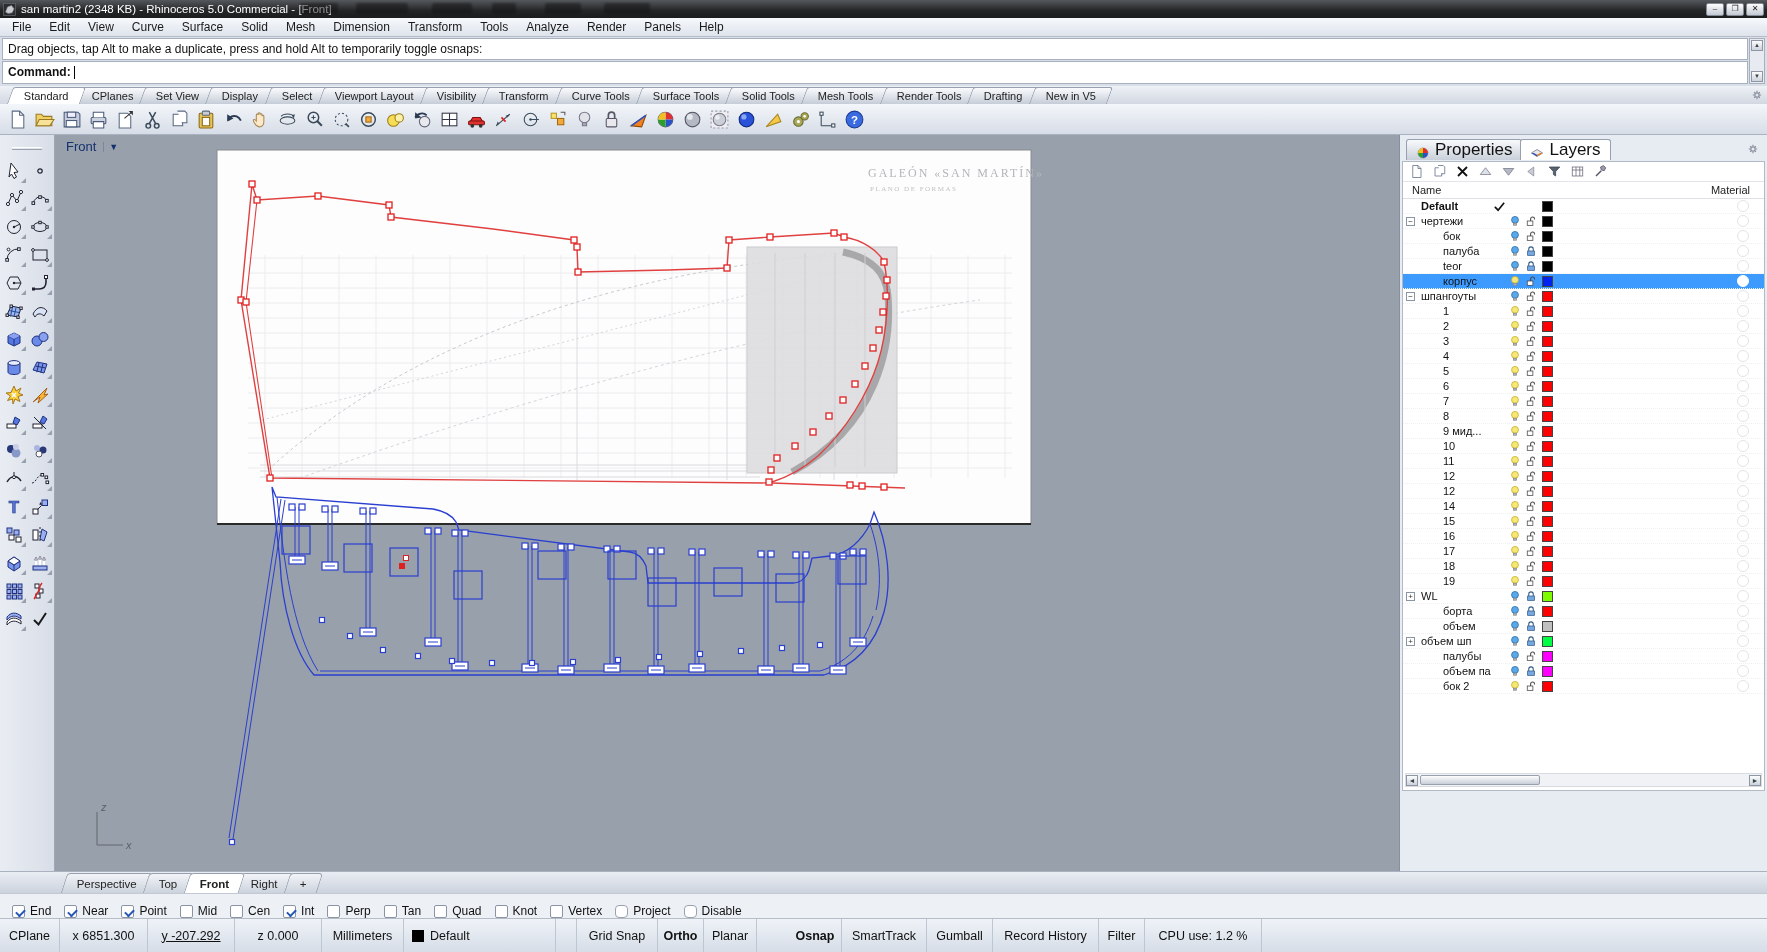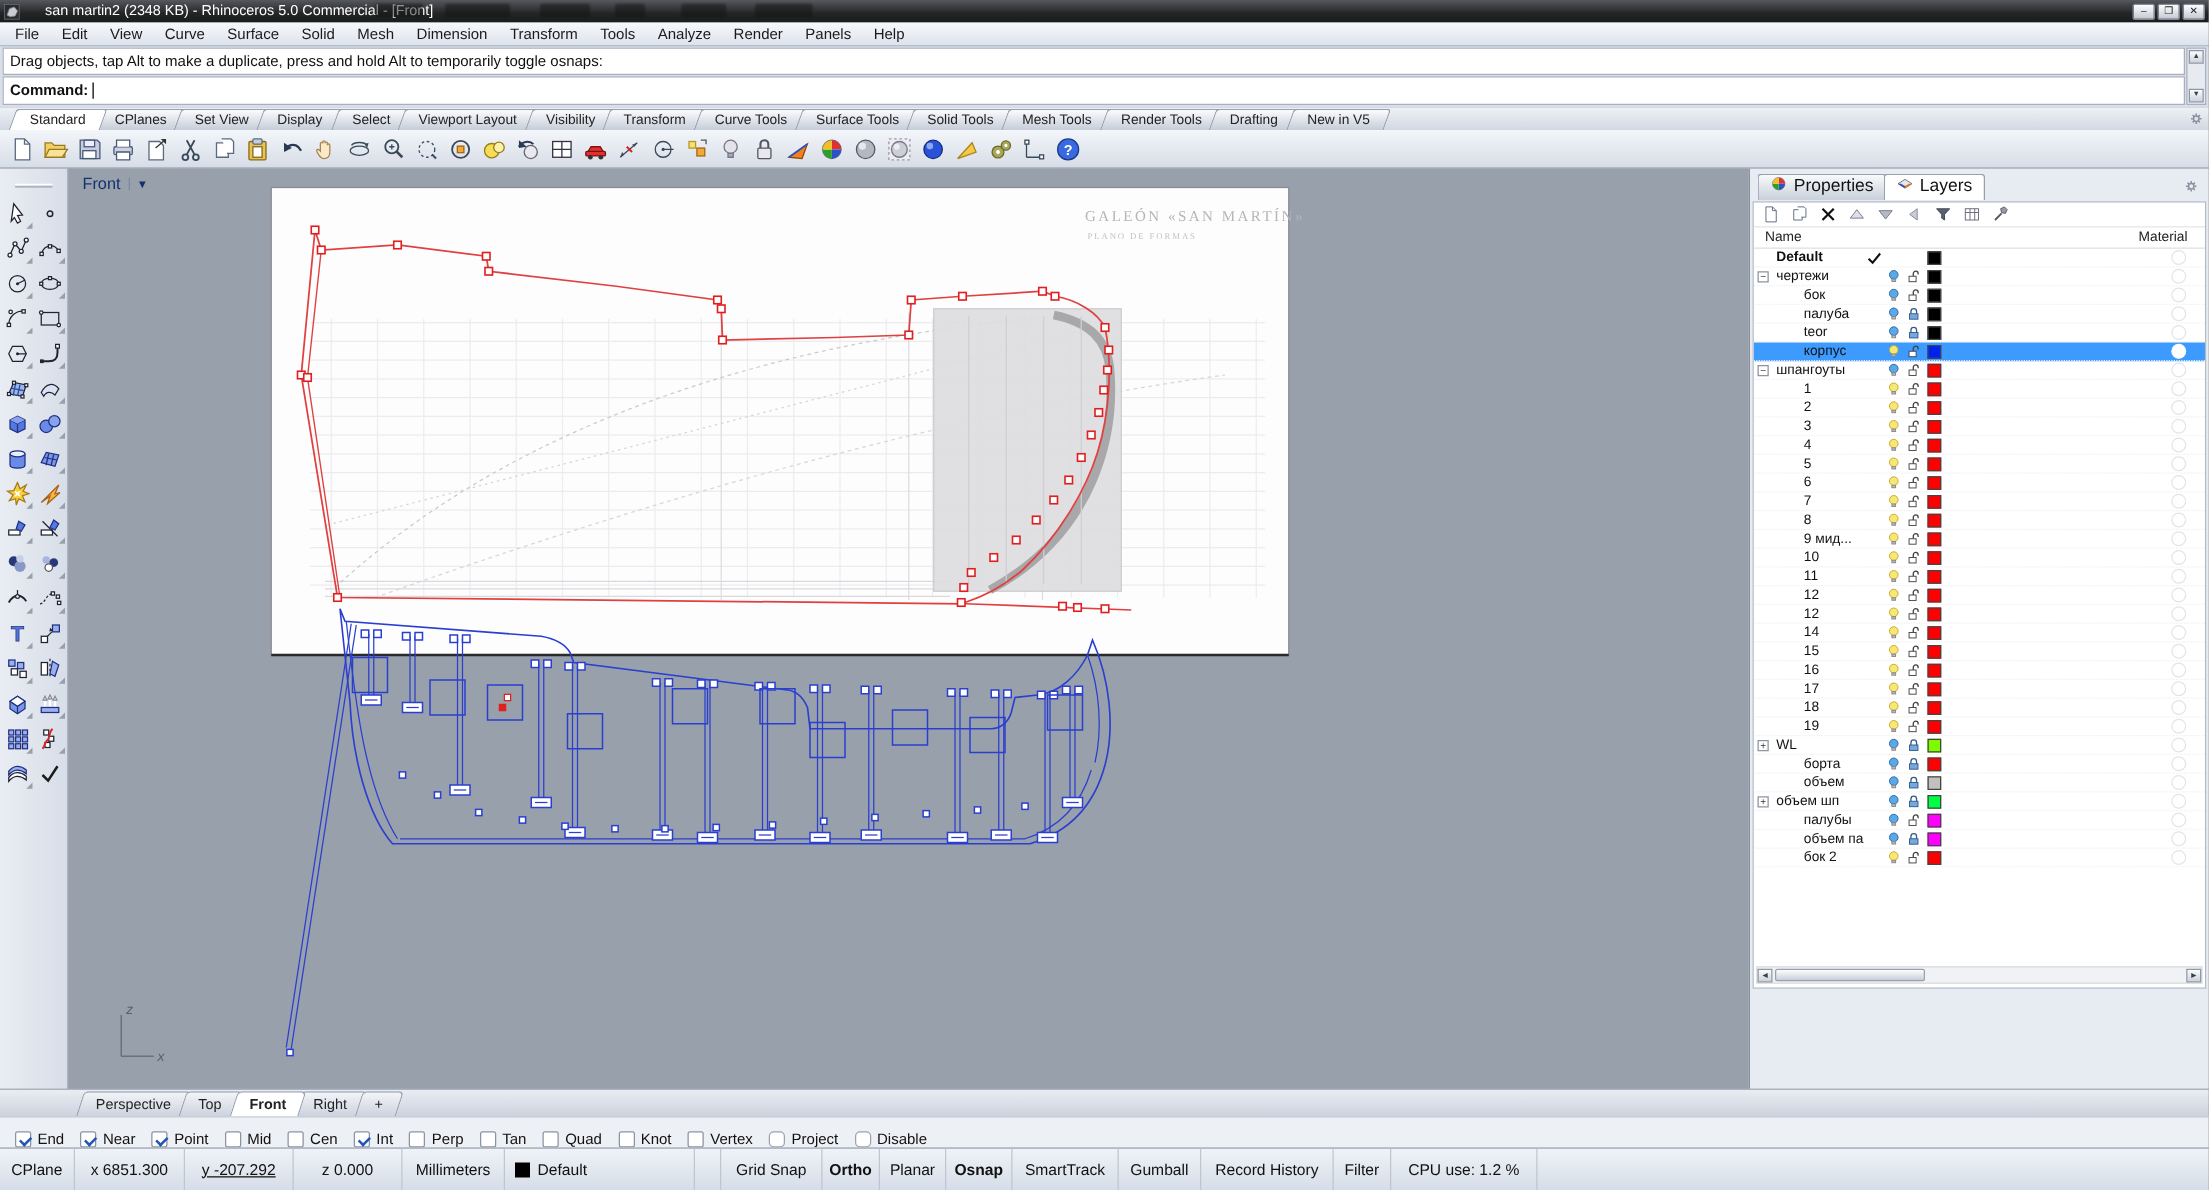--- a/index.html
+++ b/index.html
@@ -1,21 +1,21 @@
 <!DOCTYPE html>
 <html><head>
 <meta charset="utf-8">
 <style>
 *{box-sizing:border-box;margin:0;padding:0}
 html,body{width:1767px;height:952px;overflow:hidden}
 body{font-family:"Liberation Sans",sans-serif;font-size:12px;color:#111;background:#9aa3ad}
 #app{position:relative;width:1767px;height:952px;overflow:hidden}
 .abs{position:absolute}
 
-.titlebar{left:0;top:0;width:100%;height:18px;background:linear-gradient(#55585c,#232426 60%,#1b1c1e);color:#fff;display:flex;align-items:center;gap:20px;padding:0 3px}
+.titlebar{left:0;top:0;width:100%;height:18px;background:linear-gradient(#55585c,#232426 60%,#1b1c1e);color:#fff;display:flex;align-items:center;gap:5px;padding:0 3px}
 .titlebar .title{font-size:11.5px;white-space:nowrap}
 .smudge{position:absolute;top:3px;height:11px;background:#141414;opacity:.5;border-radius:2px;filter:blur(1px)}
 .winbtns{margin-left:auto;display:flex;gap:2px}
 .wbtn{width:18px;height:13px;background:linear-gradient(#fdfdfd,#c3c9d3);border:1px solid #848b97;border-radius:2px;display:flex;align-items:center;justify-content:center;font-size:8px;line-height:1;color:#222}
 
 .menubar{left:0;top:18px;width:100%;height:19px;background:linear-gradient(#f7f9fc,#dde3ec);border-bottom:1px solid #b6bdc9;display:flex;align-items:center;padding-left:3px}
 .menu-item{padding:2px 9px;color:#1a1a1a;font-size:12px}
 
 .cmdarea{left:0;top:37px;width:100%;height:49px;background:#d9dfe8}
 .cmdbox{position:absolute;left:2px;right:19px;background:#fff;border:1px solid #a8b0bd;font-size:12px;padding:3px 5px;white-space:nowrap;overflow:hidden}
@@ -39,21 +39,21 @@
 .side-grid{display:grid;grid-template-columns:26px 26px;justify-content:center;row-gap:3px}
 .sbtn{width:25px;height:25px;position:relative;display:flex;align-items:center;justify-content:center}
 .sbtn.corner::after{content:"";position:absolute;right:0;bottom:0;border-left:5px solid transparent;border-bottom:5px solid #98a0ac}
 
 .viewport{left:55px;top:135px;width:1344px;height:736px;background:#98a1ab;overflow:hidden}
 .vplabel{position:absolute;left:11px;top:4px;color:#14306e;font-size:13px;display:flex;align-items:center;gap:7px;z-index:3}
 .vpcaret{font-size:9px;color:#14306e;border-left:1px solid #7b87a0;padding-left:5px}
 
 .panel{left:1399px;top:135px;width:368px;height:736px;background:#e7ebf2;border-left:1px solid #87909d}
 .panel-tabs{height:25px;display:flex;align-items:flex-end;padding:3px 4px 0 6px}
-.ptab{display:flex;gap:5px;align-items:flex-start;height:21px;padding:0 9px;border:1px solid #96a0ae;border-bottom:none;border-radius:3px 3px 0 0;background:linear-gradient(#f8fafc,#c9d0da);font-size:14px;margin-right:-2px}
+.ptab{display:flex;gap:5px;align-items:flex-end;height:21px;padding:0 9px;border:1px solid #96a0ae;border-bottom:none;border-radius:3px 3px 0 0;background:linear-gradient(#f8fafc,#c9d0da);font-size:17px;margin-right:-2px}
 .ptab.active{background:#fff;z-index:2}
 .panel-body{position:absolute;left:2px;top:26px;width:363px;height:630px;background:#fff;border:1px solid #b2bac6}
 .ltools{height:20px;display:flex;align-items:center;gap:5px;padding:1px 4px;border-bottom:1px solid #e2e5ea}
 .ltool{width:18px;height:17px;display:flex;align-items:center;justify-content:center}
 .lheader{height:17px;display:flex;align-items:center;font-size:11px;color:#222;border-bottom:1px solid #dcdfe4;padding-left:9px}
 .lheader .mat{margin-left:auto;margin-right:14px}
 .lrows{overflow:hidden}
 .lrow{height:15px;display:flex;align-items:center;font-size:11px;position:relative;border-bottom:1px dotted #f0f0f2}
 .lrow.sel{background:#3d9bff}
 .lexp{position:absolute;left:3px;top:2.5px;width:9px;height:9px;border:1px solid #8a94a2;background:#fff;font-size:8px;line-height:7px;text-align:center;color:#333}
@@ -1724,21 +1724,21 @@
       <div class="spane" style="width: 21px;"></div>
       <div class="spane" style="width: 81px;">
         <span>Grid Snap</span>
       </div>
       <div class="spane bold" style="width: 46px;">
         <span>Ortho</span>
       </div>
       <div class="spane" style="width: 53px;">
         <span>Planar</span>
       </div>
-      <div class="spane bold" style="width: 53px;">
+      <div class="spane bold" style="width: 53px; margin-left: 32px;">
         <span>Osnap</span>
       </div>
       <div class="spane" style="width: 85px;">
         <span>SmartTrack</span>
       </div>
       <div class="spane" style="width: 66px;">
         <span>Gumball</span>
       </div>
       <div class="spane" style="width: 106px;">
         <span>Record History</span>

